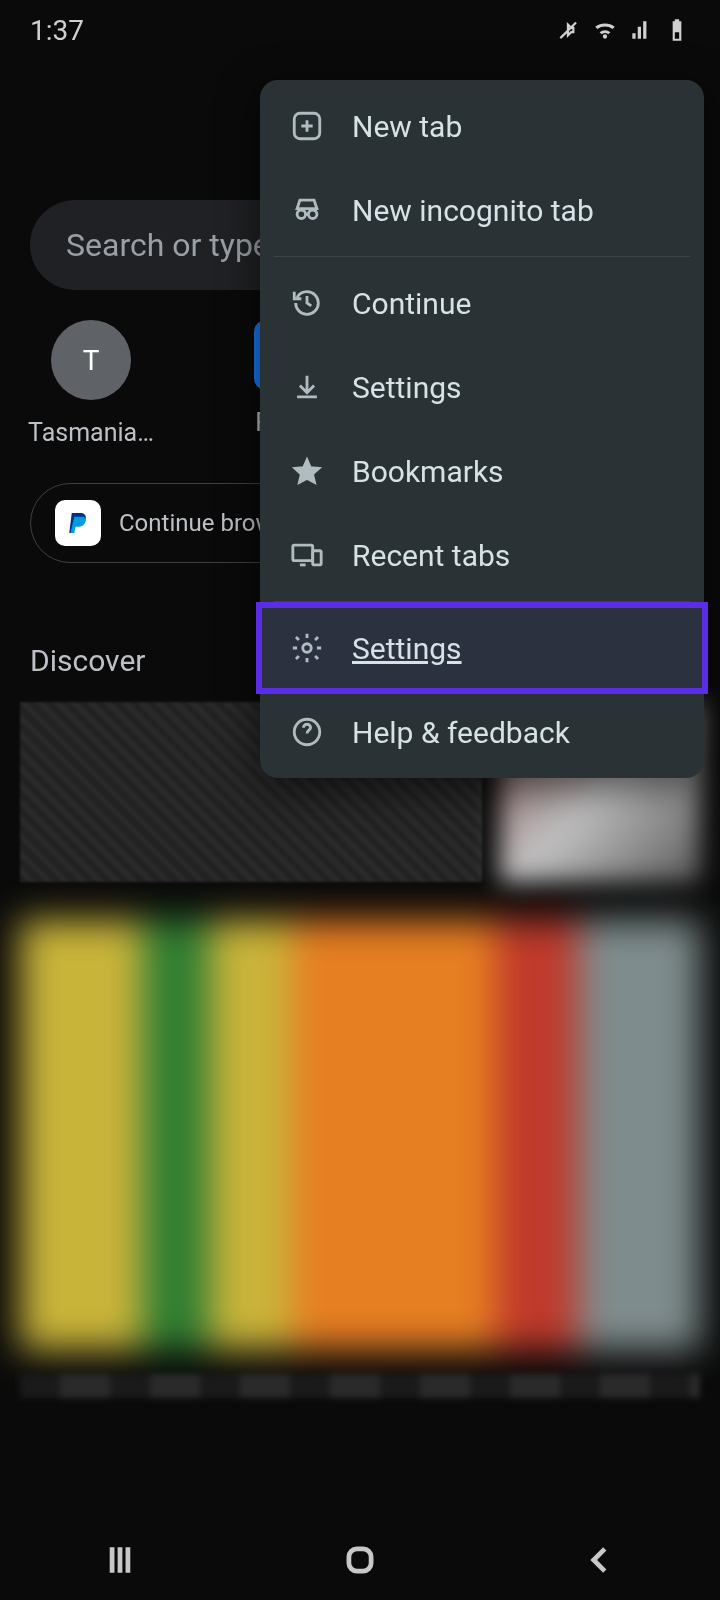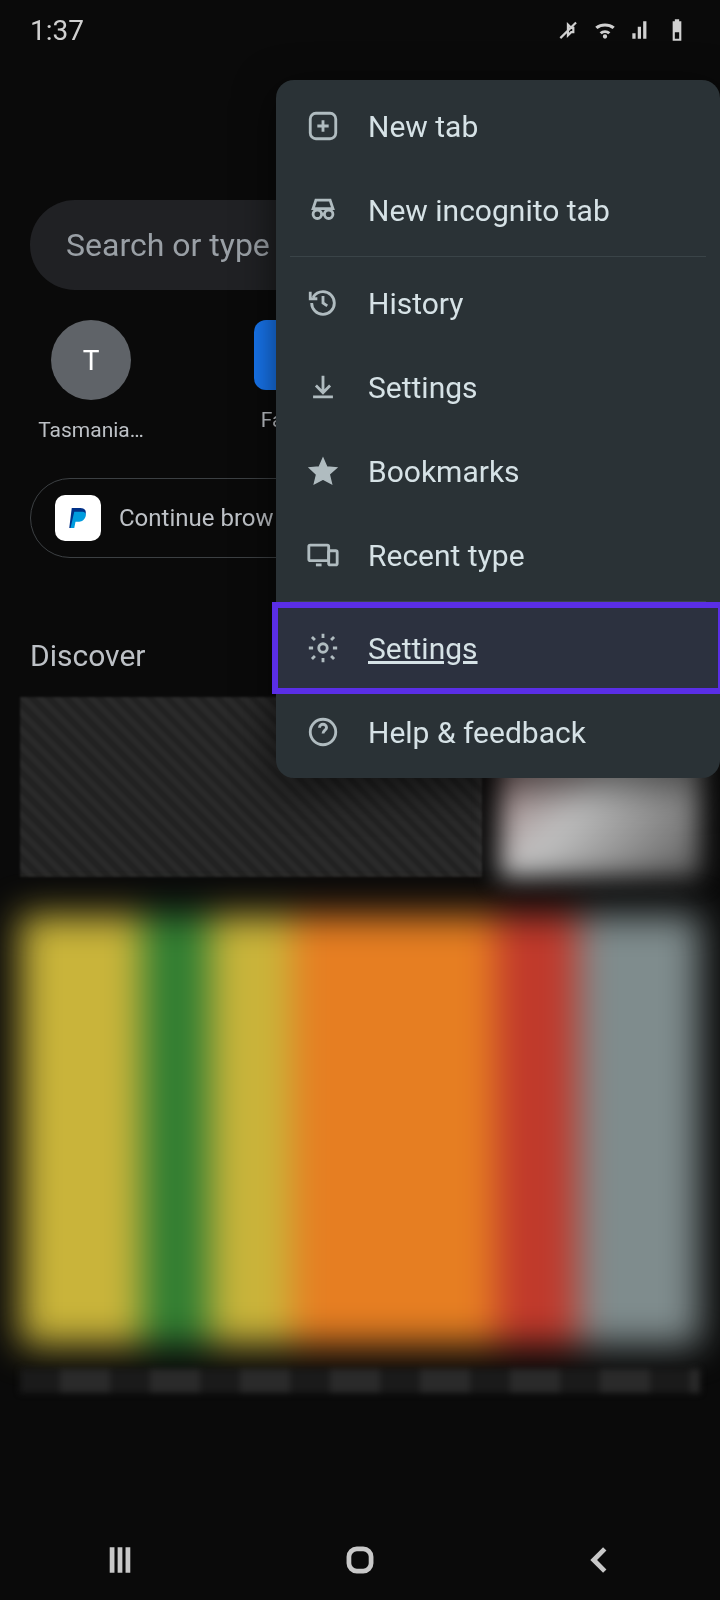--- a/index.html
+++ b/index.html
@@ -57,21 +57,21 @@
     width: 80px;
     height: 80px;
     border-radius: 50%;
     display: flex;
     align-items: center;
     justify-content: center;
     font-size: 28px;
   }
   .shortcut-label {
     color: #bdc1c6;
-    font-size: 21px;
+    font-size: 25px;
     max-width: 140px;
     white-space: nowrap;
     overflow: hidden;
     text-overflow: ellipsis;
   }
   .t-icon { background: #5f6368; color: #fff; }
   .f-icon {
     background: #1877f2;
     color: #fff;
     font-weight: bold;
@@ -142,21 +142,21 @@
     margin: 24px 20px 0;
     height: 24px;
     background: repeating-linear-gradient(90deg,#1a1a1a 0 40px,#2a2a2a 40px 90px);
     filter: blur(3px);
   }
 
   
   .menu {
     position: absolute;
     top: 80px;
-    right: 0;
+    right: 16px;
     width: 444px;
     background: #2a3236;
     border-radius: 18px;
     padding: 4px 0;
     box-shadow: 0 10px 40px rgba(0,0,0,.6);
   }
   .menu-item {
     display: flex;
     align-items: center;
     gap: 28px;
@@ -263,41 +263,41 @@
     <svg viewBox="0 0 24 24">
         <path d="M5 11l2-6h10l2 6zM8 18a3 3 0 100-6 3 3 0 000 6zm8 0a3 3 0 100-6 3 3 0 000 6zM11 15h2" fill="none" stroke-width="2"></path>
       </svg>
     <span>New incognito tab</span>
   </div>
   <div class="menu-sep"></div>
   <div class="menu-item">
     <svg viewBox="0 0 24 24">
         <path d="M12 7v5l3 2M4 12a8 8 0 108-8c-3 0-5.5 1.6-7 4M3 4v5h5" fill="none" stroke-width="2"></path>
       </svg>
-    <span>History</span>
+    <span>Continue</span>
   </div>
   <div class="menu-item">
     <svg viewBox="0 0 24 24">
         <path d="M5 19h14M12 4v11m-5-4l5 5 5-5" fill="none" stroke-width="2"></path>
       </svg>
     <span>Settings</span>
   </div>
   <div class="menu-item">
     <svg viewBox="0 0 24 24">
         <path d="M12 3l2.7 6.2 6.8.6-5.1 4.5 1.6 6.6L12 17.8 5.9 21l1.6-6.6L2.5 9.8l6.8-.6z"></path>
       </svg>
     <span>Bookmarks</span>
   </div>
   <div class="menu-item">
     <svg viewBox="0 0 24 24">
         <rect x="2" y="5" width="14" height="11" rx="1" fill="none" stroke-width="2"></rect>
         <rect x="16" y="9" width="6" height="10" rx="1" fill="none" stroke-width="2"></rect>
         <path d="M7 19h4" stroke-width="2"></path>
       </svg>
-    <span>Recent type</span>
+    <span>Recent tabs</span>
   </div>
   <div class="menu-sep"></div>
   <div class="menu-item highlight">
     <svg viewBox="0 0 24 24">
         <circle cx="12" cy="12" r="3" fill="none" stroke-width="2"></circle>
         <path d="M12 2v3m0 14v3M4.2 4.2l2.1 2.1m11.4 11.4l2.1 2.1M2 12h3m14 0h3M4.2 19.8l2.1-2.1m11.4-11.4l2.1-2.1" stroke-width="2"></path>
       </svg>
     <span>Settings</span>
   </div>
   <div class="menu-item">

